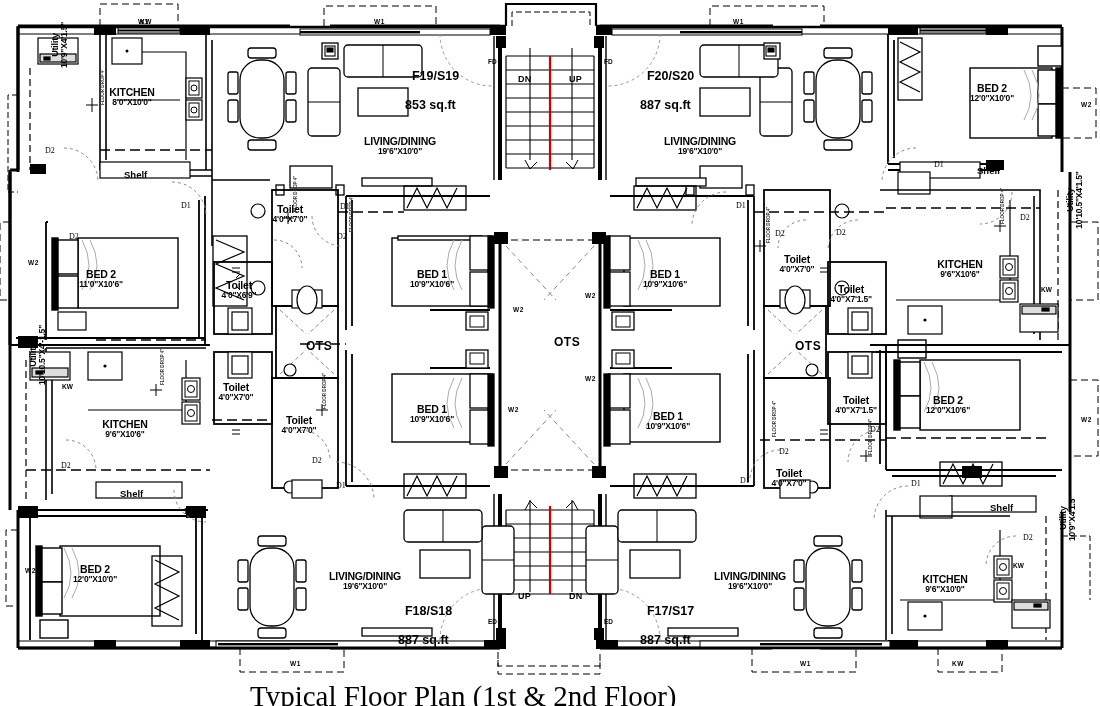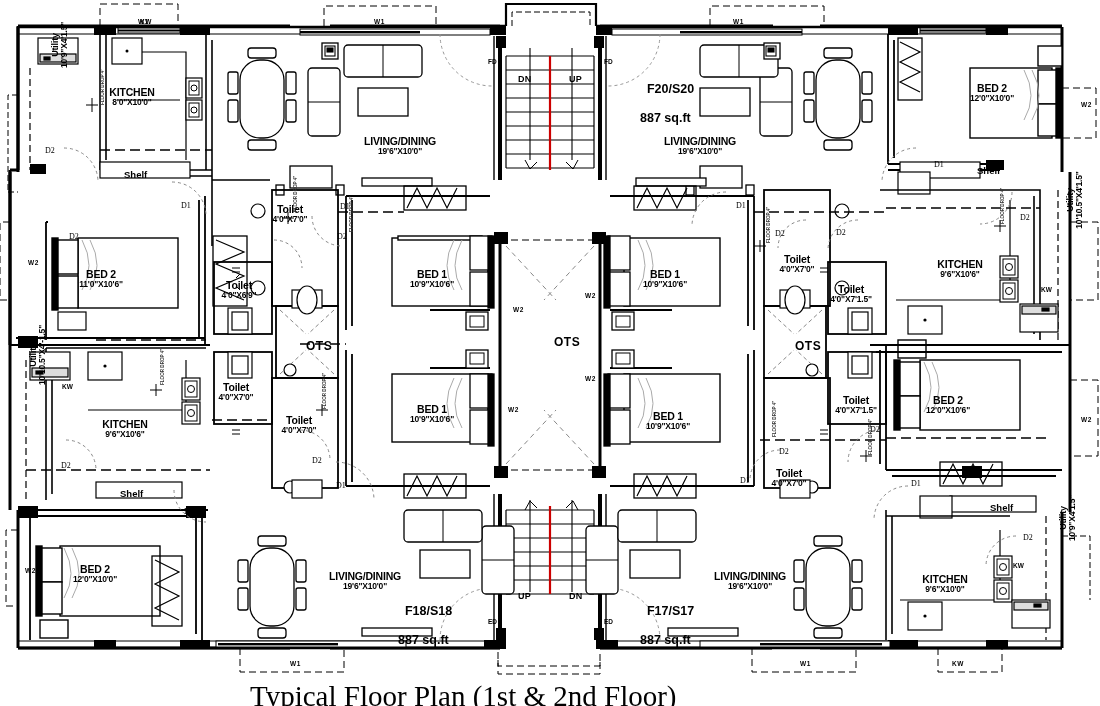--- a/index.html
+++ b/index.html
@@ -788,21 +788,25 @@
     <path d="M866 450 V462 M860 456 H872"></path>
     <path d="M236 278 l4 -4 M236 286 l4 4"></path>
     <path d="M232 268 h8 M232 272 h8"></path>
     <path d="M232 430 h8 M232 434 h8"></path>
     <path d="M820 268 h8 M820 272 h8"></path>
     <path d="M820 430 h8 M820 434 h8"></path>
   </g>
 
 </svg>
 
-<div class="lbl unit" style="left:640px;top:68px;">
+<div class="lbl unit" style="left:405px;top:55px;">
+  <span>F19/S19</span>
+  <span class="area">853 sq.ft</span>
+</div>
+<div class="lbl unit" style="left:640px;top:55px;">
   <span>F20/S20</span>
   <span class="area">887 sq.ft</span>
 </div>
 <div class="lbl unit" style="left:398px;top:590px;">
   <span>F18/S18</span>
   <span class="area">887 sq.ft</span>
 </div>
 <div class="lbl unit" style="left:640px;top:590px;">
   <span>F17/S17</span>
   <span class="area">887 sq.ft</span>

